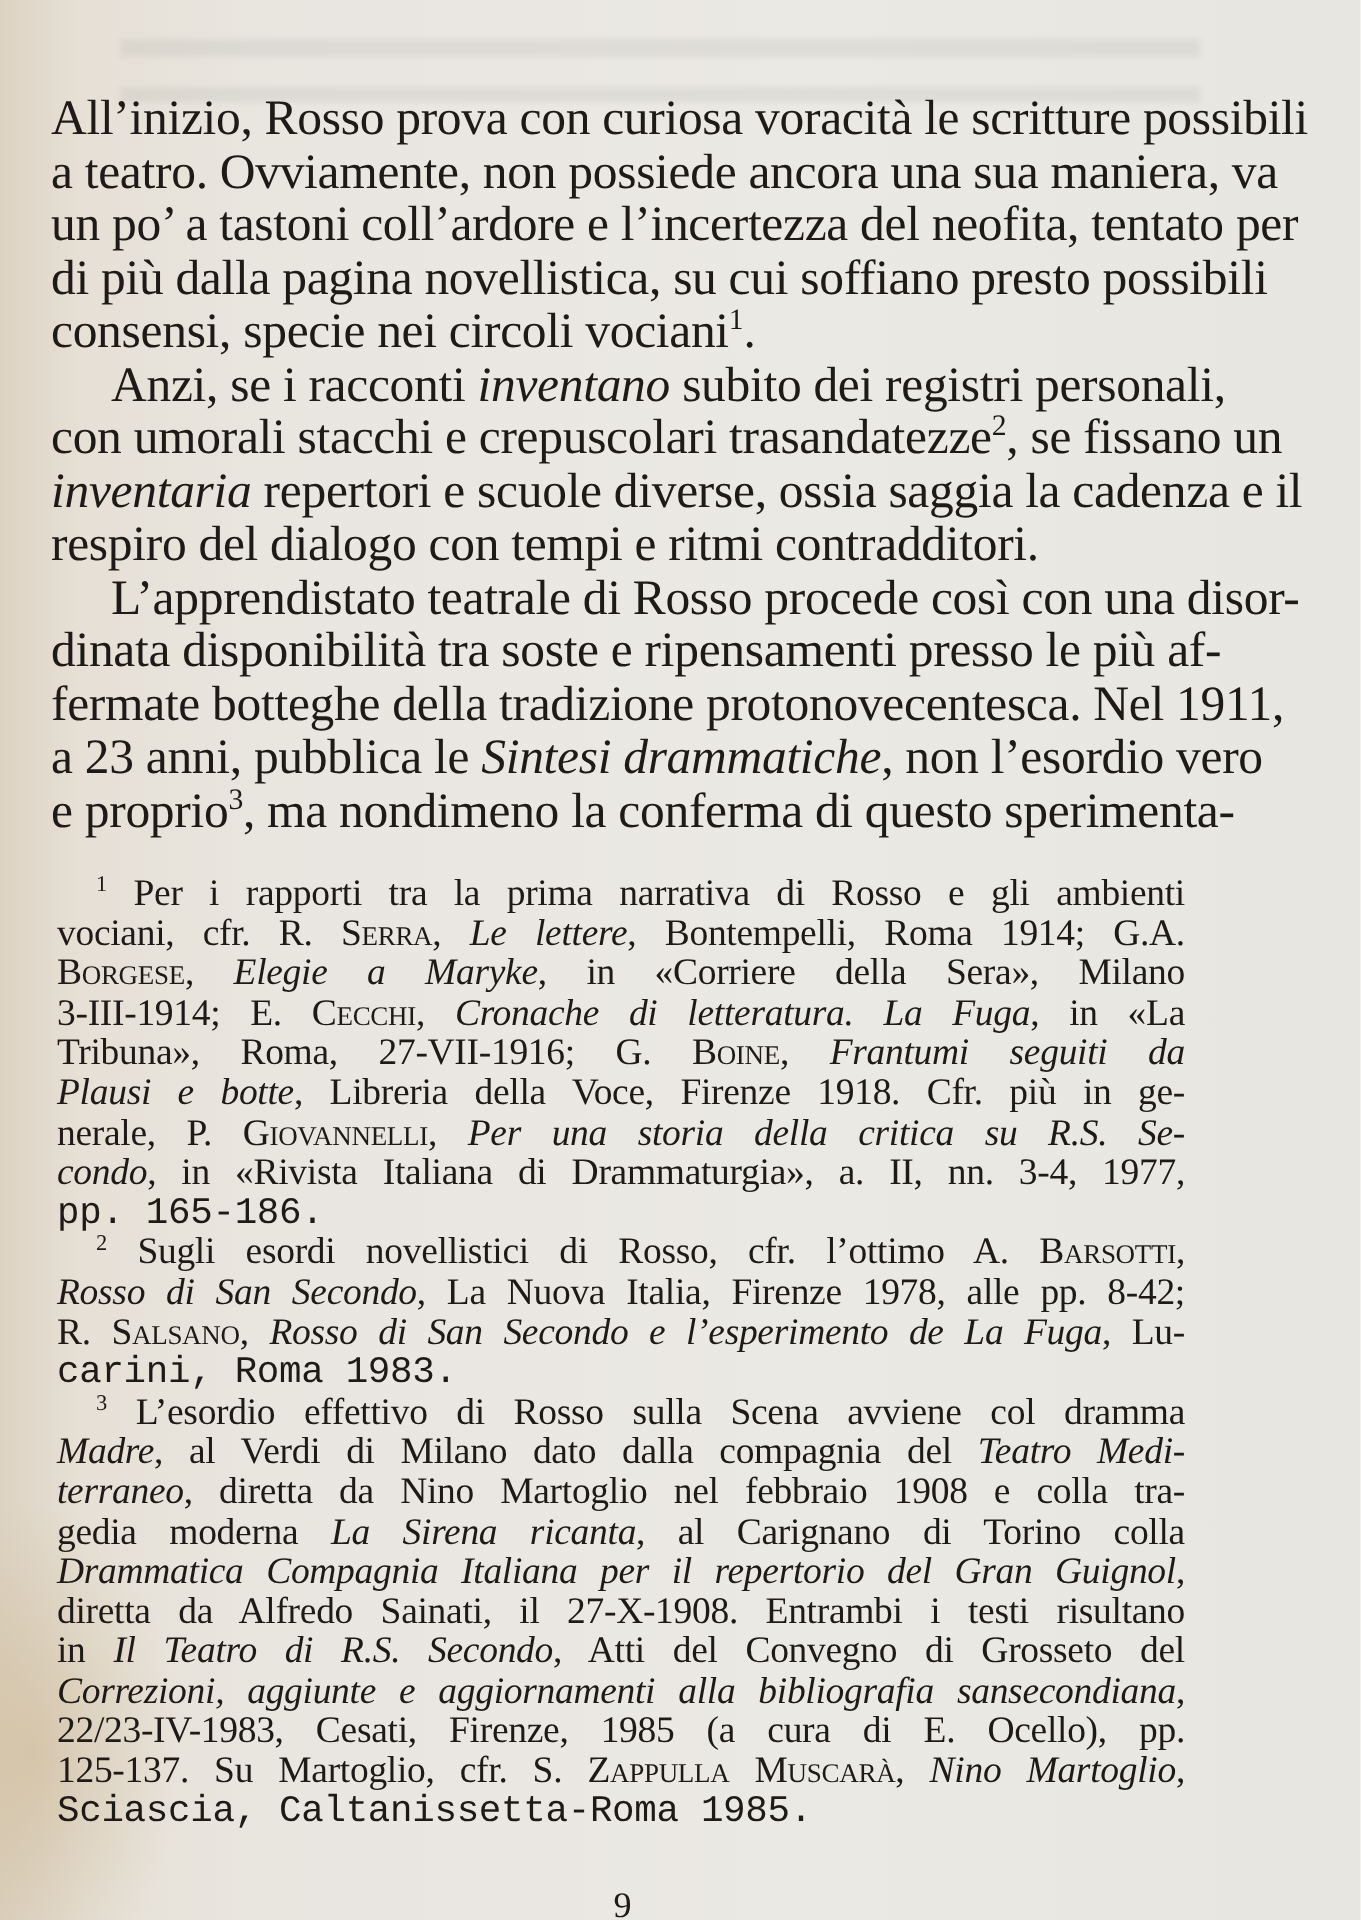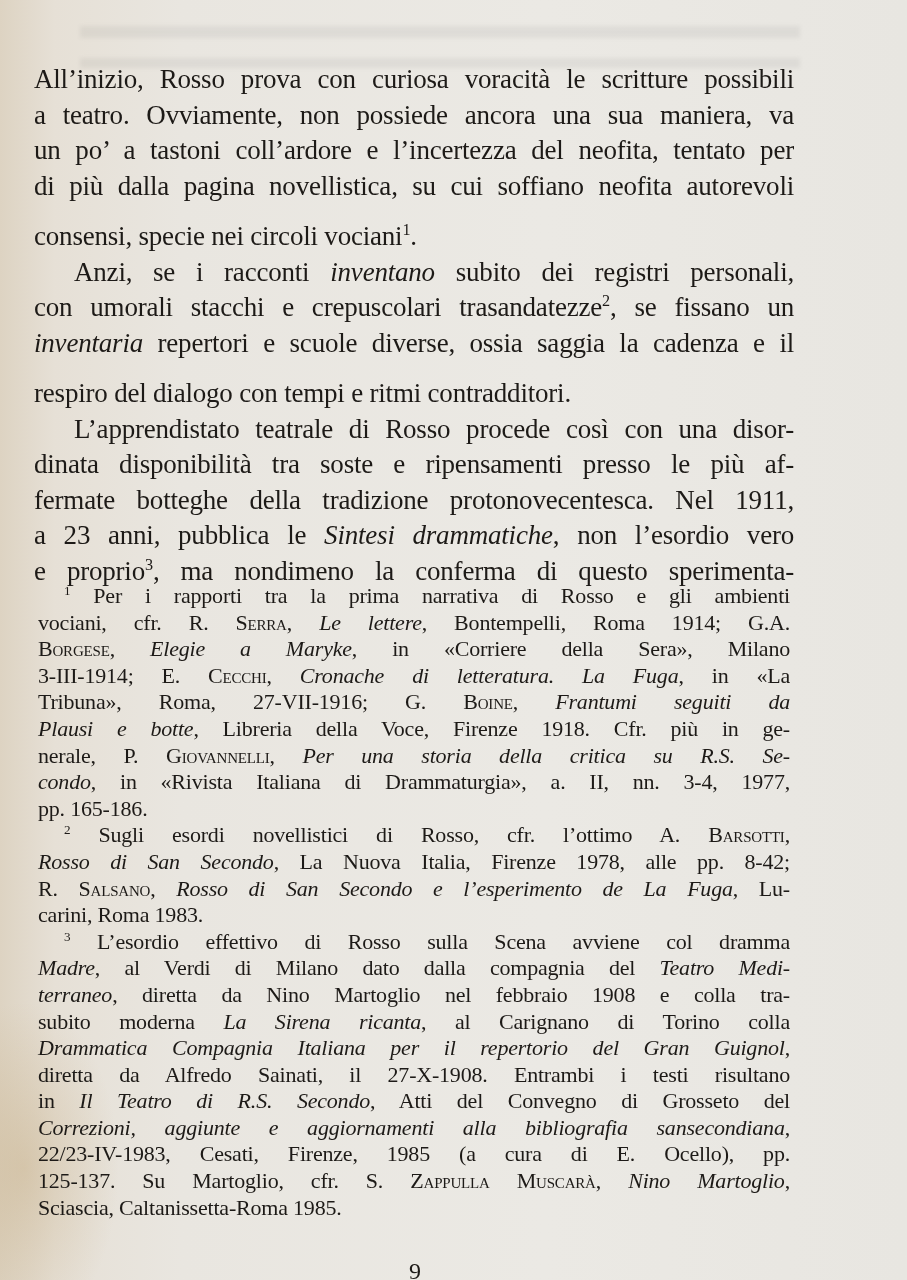--- a/index.html
+++ b/index.html
@@ -14,53 +14,53 @@
     position: absolute; left: 80px; top: 18px; width: 720px; height: 50px;
     opacity: 0.08; filter: blur(2px);
     background: repeating-linear-gradient(180deg, transparent 0 8px, #555 8px 20px, transparent 20px 32px);
   }
   .stain {
     position: absolute; left: 0; top: 1000px; width: 120px; height: 280px;
     background: radial-gradient(ellipse at 20% 60%, rgba(190,160,110,0.35), transparent 70%);
   }
   .main {
     position: absolute; left: 34px; top: 62px; width: 760px;
-    font-size: 27px; line-height: 35.5px; letter-spacing: -0.2px;
+    font-size: 33px; line-height: 35.5px; letter-spacing: -0.2px;
   }
   .main p { margin: 0; text-align: justify; }
   .main .line { display: block; text-align: justify; text-align-last: justify; white-space: nowrap; }
-  .main .line.last { text-align-last: left; margin-top: 15px; }
+  .main .line.last { text-align-last: left; }
   .notes {
     position: absolute; left: 38px; top: 583px; width: 752px;
-    font-size: 22px; line-height: 26.6px; letter-spacing: -0.2px;
+    font-size: 25px; line-height: 26.6px; letter-spacing: -0.2px;
   }
   .note { margin: 0; }
   .note .line { display: block; text-align: justify; text-align-last: justify; white-space: nowrap; }
-  .note .line.last { text-align-last: left; }
+  .note .line.last { text-align-last: left; font-family: Liberation Mono, monospace; }
   .note .line.first { padding-left: 26px; }
   sup { font-size: 0.6em; vertical-align: 0.6em; line-height: 0; }
   .sc { font-variant: small-caps; }
   i { font-style: italic; }
   .folio {
     position: absolute; top: 1258px; left: 0; width: 830px; text-align: center;
     font-size: 24px;
   }
 </style>
 </head>
 <body>
 
 <div class="bleed"></div>
 <div class="stain"></div>
 
 <div class="main">
   <p>
     <span class="line">All’inizio, Rosso prova con curiosa voracità le scritture possibili</span>
     <span class="line">a teatro. Ovviamente, non possiede ancora una sua maniera, va</span>
     <span class="line">un po’ a tastoni coll’ardore e l’incertezza del neofita, tentato per</span>
-    <span class="line">di più dalla pagina novellistica, su cui soffiano neofita autorevoli</span>
+    <span class="line">di più dalla pagina novellistica, su cui soffiano presto possibili</span>
     <span class="line last"><span>consensi, specie nei circoli vociani</span><sup>1</sup>.</span>
   </p>
   <p>
     <span class="line" style="padding-left:40px"><span>Anzi, se i racconti</span> <i>inventano</i> <span>subito dei registri personali,</span></span>
     <span class="line"><span>con umorali stacchi e crepuscolari trasandatezze</span><sup>2</sup><span>, se fissano un</span></span>
     <span class="line"><i>inventaria</i> <span>repertori e scuole diverse, ossia saggia la cadenza e il</span></span>
     <span class="line last">respiro del dialogo con tempi e ritmi contradditori.</span>
   </p>
   <p>
     <span class="line" style="padding-left:40px">L’apprendistato teatrale di Rosso procede così con una disor-</span>
@@ -86,21 +86,21 @@
   <div class="note">
     <span class="line first"><sup>2</sup> <span>Sugli esordi novellistici di Rosso, cfr. l’ottimo A.</span> <span class="sc">Barsotti</span><span>,</span></span>
     <span class="line"><i>Rosso di San Secondo</i><span>, La Nuova Italia, Firenze 1978, alle pp. 8-42;</span></span>
     <span class="line"><span>R.</span> <span class="sc">Salsano</span><span>,</span> <i>Rosso di San Secondo e l’esperimento de La Fuga</i><span>, Lu-</span></span>
     <span class="line last">carini, Roma 1983.</span>
   </div>
   <div class="note">
     <span class="line first"><sup>3</sup> <span>L’esordio effettivo di Rosso sulla Scena avviene col dramma</span></span>
     <span class="line"><i>Madre</i><span>, al Verdi di Milano dato dalla compagnia del</span> <i>Teatro Medi-</i></span>
     <span class="line"><i>terraneo</i><span>, diretta da Nino Martoglio nel febbraio 1908 e colla tra-</span></span>
-    <span class="line"><span>subito moderna</span> <i>La Sirena ricanta</i><span>, al Carignano di Torino colla</span></span>
+    <span class="line"><span>gedia moderna</span> <i>La Sirena ricanta</i><span>, al Carignano di Torino colla</span></span>
     <span class="line"><i>Drammatica Compagnia Italiana per il repertorio del Gran Guignol</i><span>,</span></span>
     <span class="line">diretta da Alfredo Sainati, il 27-X-1908. Entrambi i testi risultano</span>
     <span class="line"><span>in</span> <i>Il Teatro di R.S. Secondo</i><span>, Atti del Convegno di Grosseto del</span></span>
     <span class="line"><i>Correzioni, aggiunte e aggiornamenti alla bibliografia sansecondiana</i><span>,</span></span>
     <span class="line">22/23-IV-1983, Cesati, Firenze, 1985 (a cura di E. Ocello), pp.</span>
     <span class="line"><span>125-137. Su Martoglio, cfr. S.</span> <span class="sc">Zappulla Muscarà</span><span>,</span> <i>Nino Martoglio</i><span>,</span></span>
     <span class="line last">Sciascia, Caltanissetta-Roma 1985.</span>
   </div>
 </div>
 

